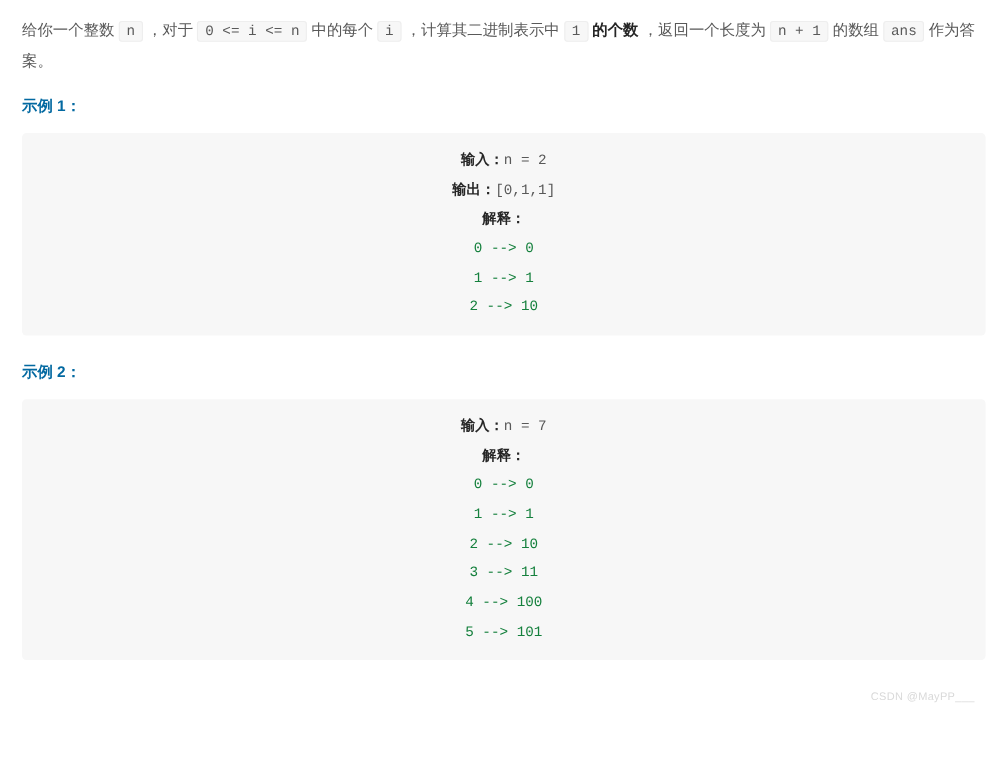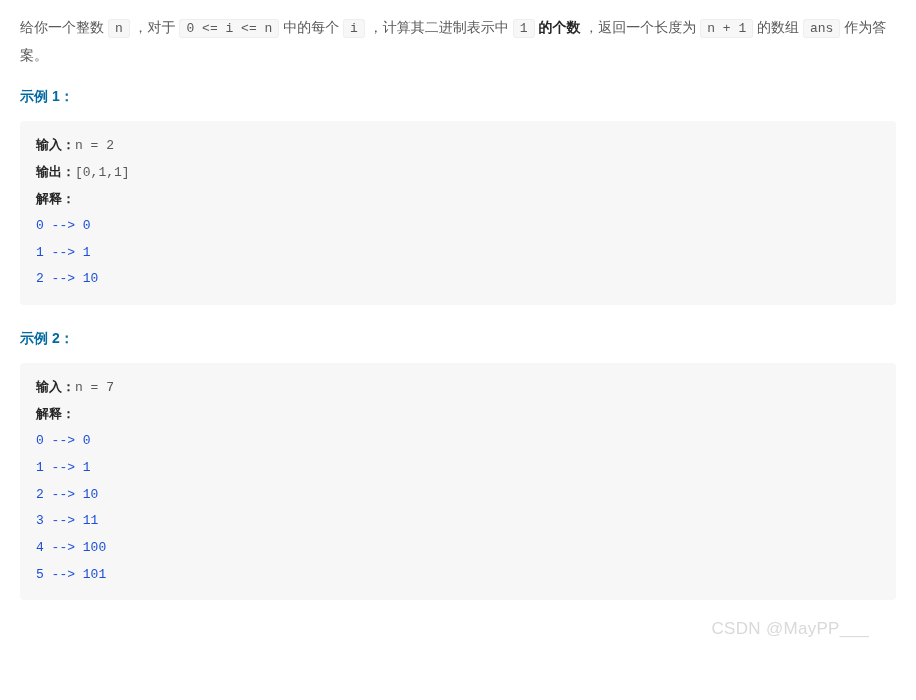--- a/index.html
+++ b/index.html
@@ -42,37 +42,38 @@
     }
     .example-block {
       background: #f7f7f7;
       border-radius: 4px;
       padding: 12px 16px;
       margin-bottom: 25px;
       font-family: Menlo, Monaco, Consolas, "Courier New", monospace;
       font-size: 13px;
       line-height: 2.05;
       color: #595959;
+      text-align: center;
     }
     .example-block .label {
       font-weight: 700;
       color: #262626;
     }
     .example-block pre {
       font-family: inherit;
       font-size: inherit;
       white-space: pre;
-      color: #1d4ed8;
+      color: #15803d;
     }
     .watermark {
       position: absolute;
-      right: 47px;
+      right: 30px;
       bottom: 6px;
       color: #d9d9d9;
-      font-size: 17px;
+      font-size: 10px;
       letter-spacing: 0.3px;
     }
   </style>
 </head>
 <body>
 
 <div class="problem-statement">
   <span>给你一个整数 </span>
   <span class="inline-code">n</span>
   <span> ，对于 </span>

